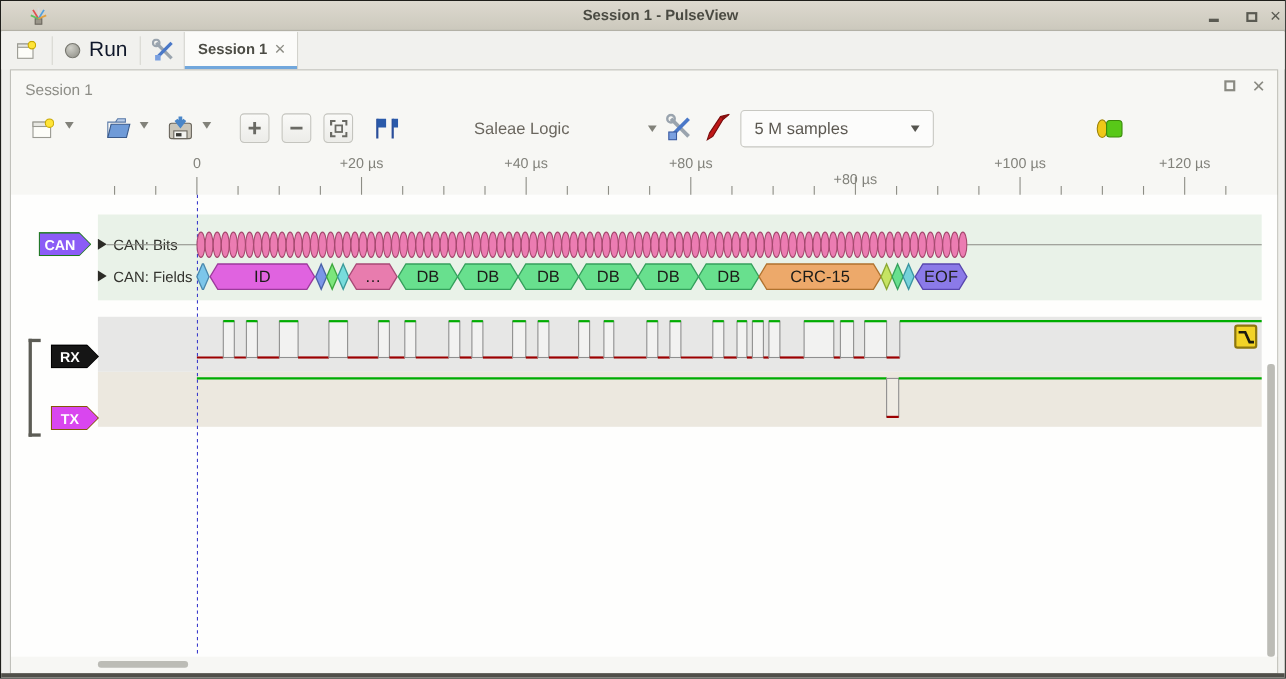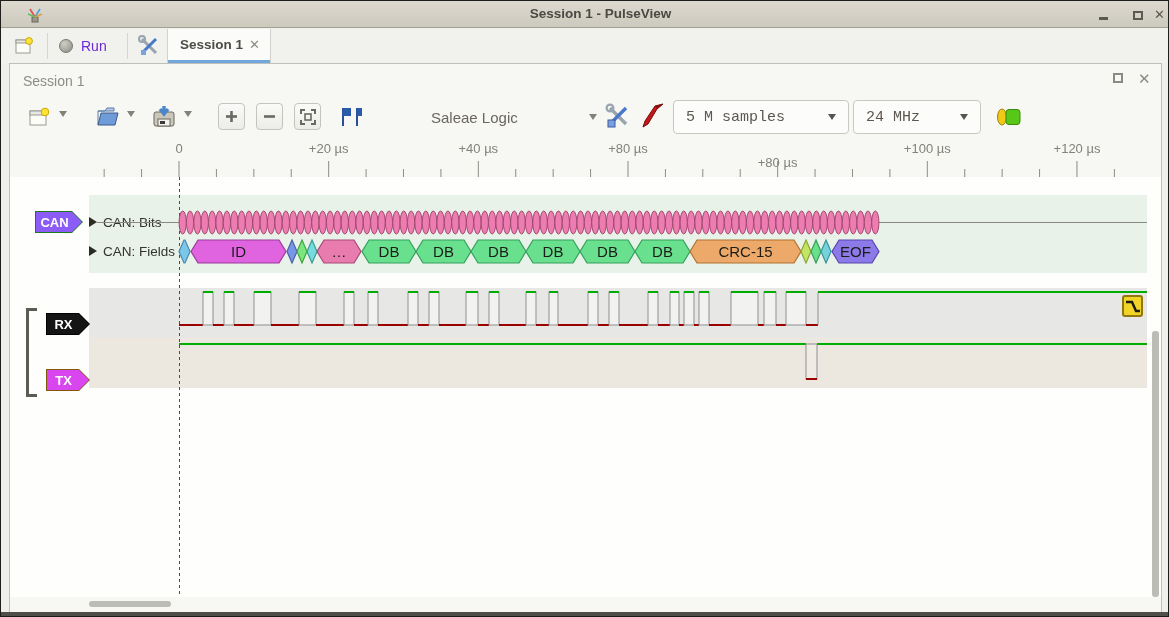--- a/index.html
+++ b/index.html
@@ -18,21 +18,21 @@
   .glyph-max { position:absolute; left:2px; top:2px; width:10px; height:9px; border:2px solid #5a5a52; }
   .glyph-close { position:absolute; top:-2px; left:1px; font-size:13px; font-weight:bold; color:#5a5a52; }
 
   
   .main-toolbar { position:absolute; left:0; top:28px; right:0; height:34px; background:#f1f1ee; }
   .tb-sep { position:absolute; top:4px; width:1px; height:26px; background:#d6d6d0; }
   .iconbtn { position:absolute; display:flex; align-items:center; justify-content:center; cursor:pointer; }
   .run-btn { position:absolute; left:58px; top:3px; height:28px; display:flex; align-items:center; gap:8px; cursor:pointer; }
   .run-dot { width:14px; height:14px; border-radius:50%;
              background:radial-gradient(circle at 35% 30%, #cfcfc8, #8c8c84); border:1px solid #77776f; }
-  .run-label { font-size:14px; color:#6d28d9; }
+  .run-label { font-size:19px; color:#0f172a; }
   .tab { position:absolute; left:166px; top:0; width:104px; height:34px; background:#fbfbf9;
          border-left:1px solid #d2d2cc; border-right:1px solid #d2d2cc; cursor:pointer; }
   .tab-underline { position:absolute; left:0; right:0; bottom:0; height:3px; }
   .tab-label { position:absolute; left:12px; top:8px; font-size:13.5px; font-weight:bold; color:#4c4c45; }
   .tab-close { position:absolute; right:10px; top:8px; font-size:13px; color:#8c8c84; cursor:pointer; }
 
   
   .panel { position:absolute; left:8px; top:62px; width:1153px; height:550px;
            background:#f7f7f4; border:1px solid #c0c0ba; }
   .panel-title { position:absolute; left:22px; top:72px; font-size:14px; color:#8d8d86; }
@@ -42,21 +42,21 @@
 
   
   .caret { width:0; height:0; border-left:4.5px solid transparent; border-right:4.5px solid transparent;
            border-top:6px solid #82827a; }
   .sqbtn { position:absolute; top:102px; width:27px; height:27px; border:1px solid #c4c4be;
            border-radius:4px; background:linear-gradient(#fafaf8,#ecece8); display:flex;
            align-items:center; justify-content:center; cursor:pointer; }
   .combo { position:absolute; top:99px; height:34px; background:#fcfcfb; border:1px solid #c8c8c2;
            border-radius:4px; display:flex; align-items:center; justify-content:space-between;
            padding:0 12px; cursor:pointer; }
-  .combo span { font-size:15px; color:#5c5851;font-family:Liberation Mono, monospace; }
+  .combo span { font-size:15px; color:#5c5851; }
   .device-select { position:absolute; top:99px; left:430px; width:166px; height:34px; display:flex;
                    align-items:center; justify-content:space-between; cursor:pointer; }
   .device-select span { font-size:15px; color:#6b675f; }
 
   
   .ruler-label { position:absolute; transform:translateX(-50%); font-size:13px; color:#82827b; white-space:nowrap; }
 
   
   .canvas { position:absolute; left:9px; top:176px; width:1151px; height:420px; background:#fefefd; }
   .band { position:absolute; left:88px; width:1058px; }
@@ -215,24 +215,20 @@
   </div>
   <div class="iconbtn" style="left:638px;top:100px;width:28px;height:29px">
     <svg width="24" height="26">
       <path d="M22,1 L14,3 L4,18 L2,24 L7,21 L16,6 Z" fill="#c01818" stroke="#7a0e0e"></path>
       <path d="M22,1 L14,3 L16,6 Z" fill="#8a1010"></path>
     </svg>
   </div>
 
   <div class="combo" style="left:672px;width:176px">
     <span>5 M samples</span>
-    <div class="caret" style="border-top-color:#55544e"></div>
-  </div>
-  <div class="combo" style="left:852px;width:128px">
-    <span>24 MHz</span>
     <div class="caret" style="border-top-color:#55544e"></div>
   </div>
 
   <div class="iconbtn" style="left:993px;top:104px;width:30px;height:24px">
     <svg width="28" height="20">
       <ellipse cx="7" cy="10" rx="4.5" ry="8" fill="#f0c818" stroke="#a08408"></ellipse>
       <rect x="11" y="2.5" width="14" height="15" rx="3" fill="#58c818" stroke="#3a8a0a"></rect>
     </svg>
   </div>
 

